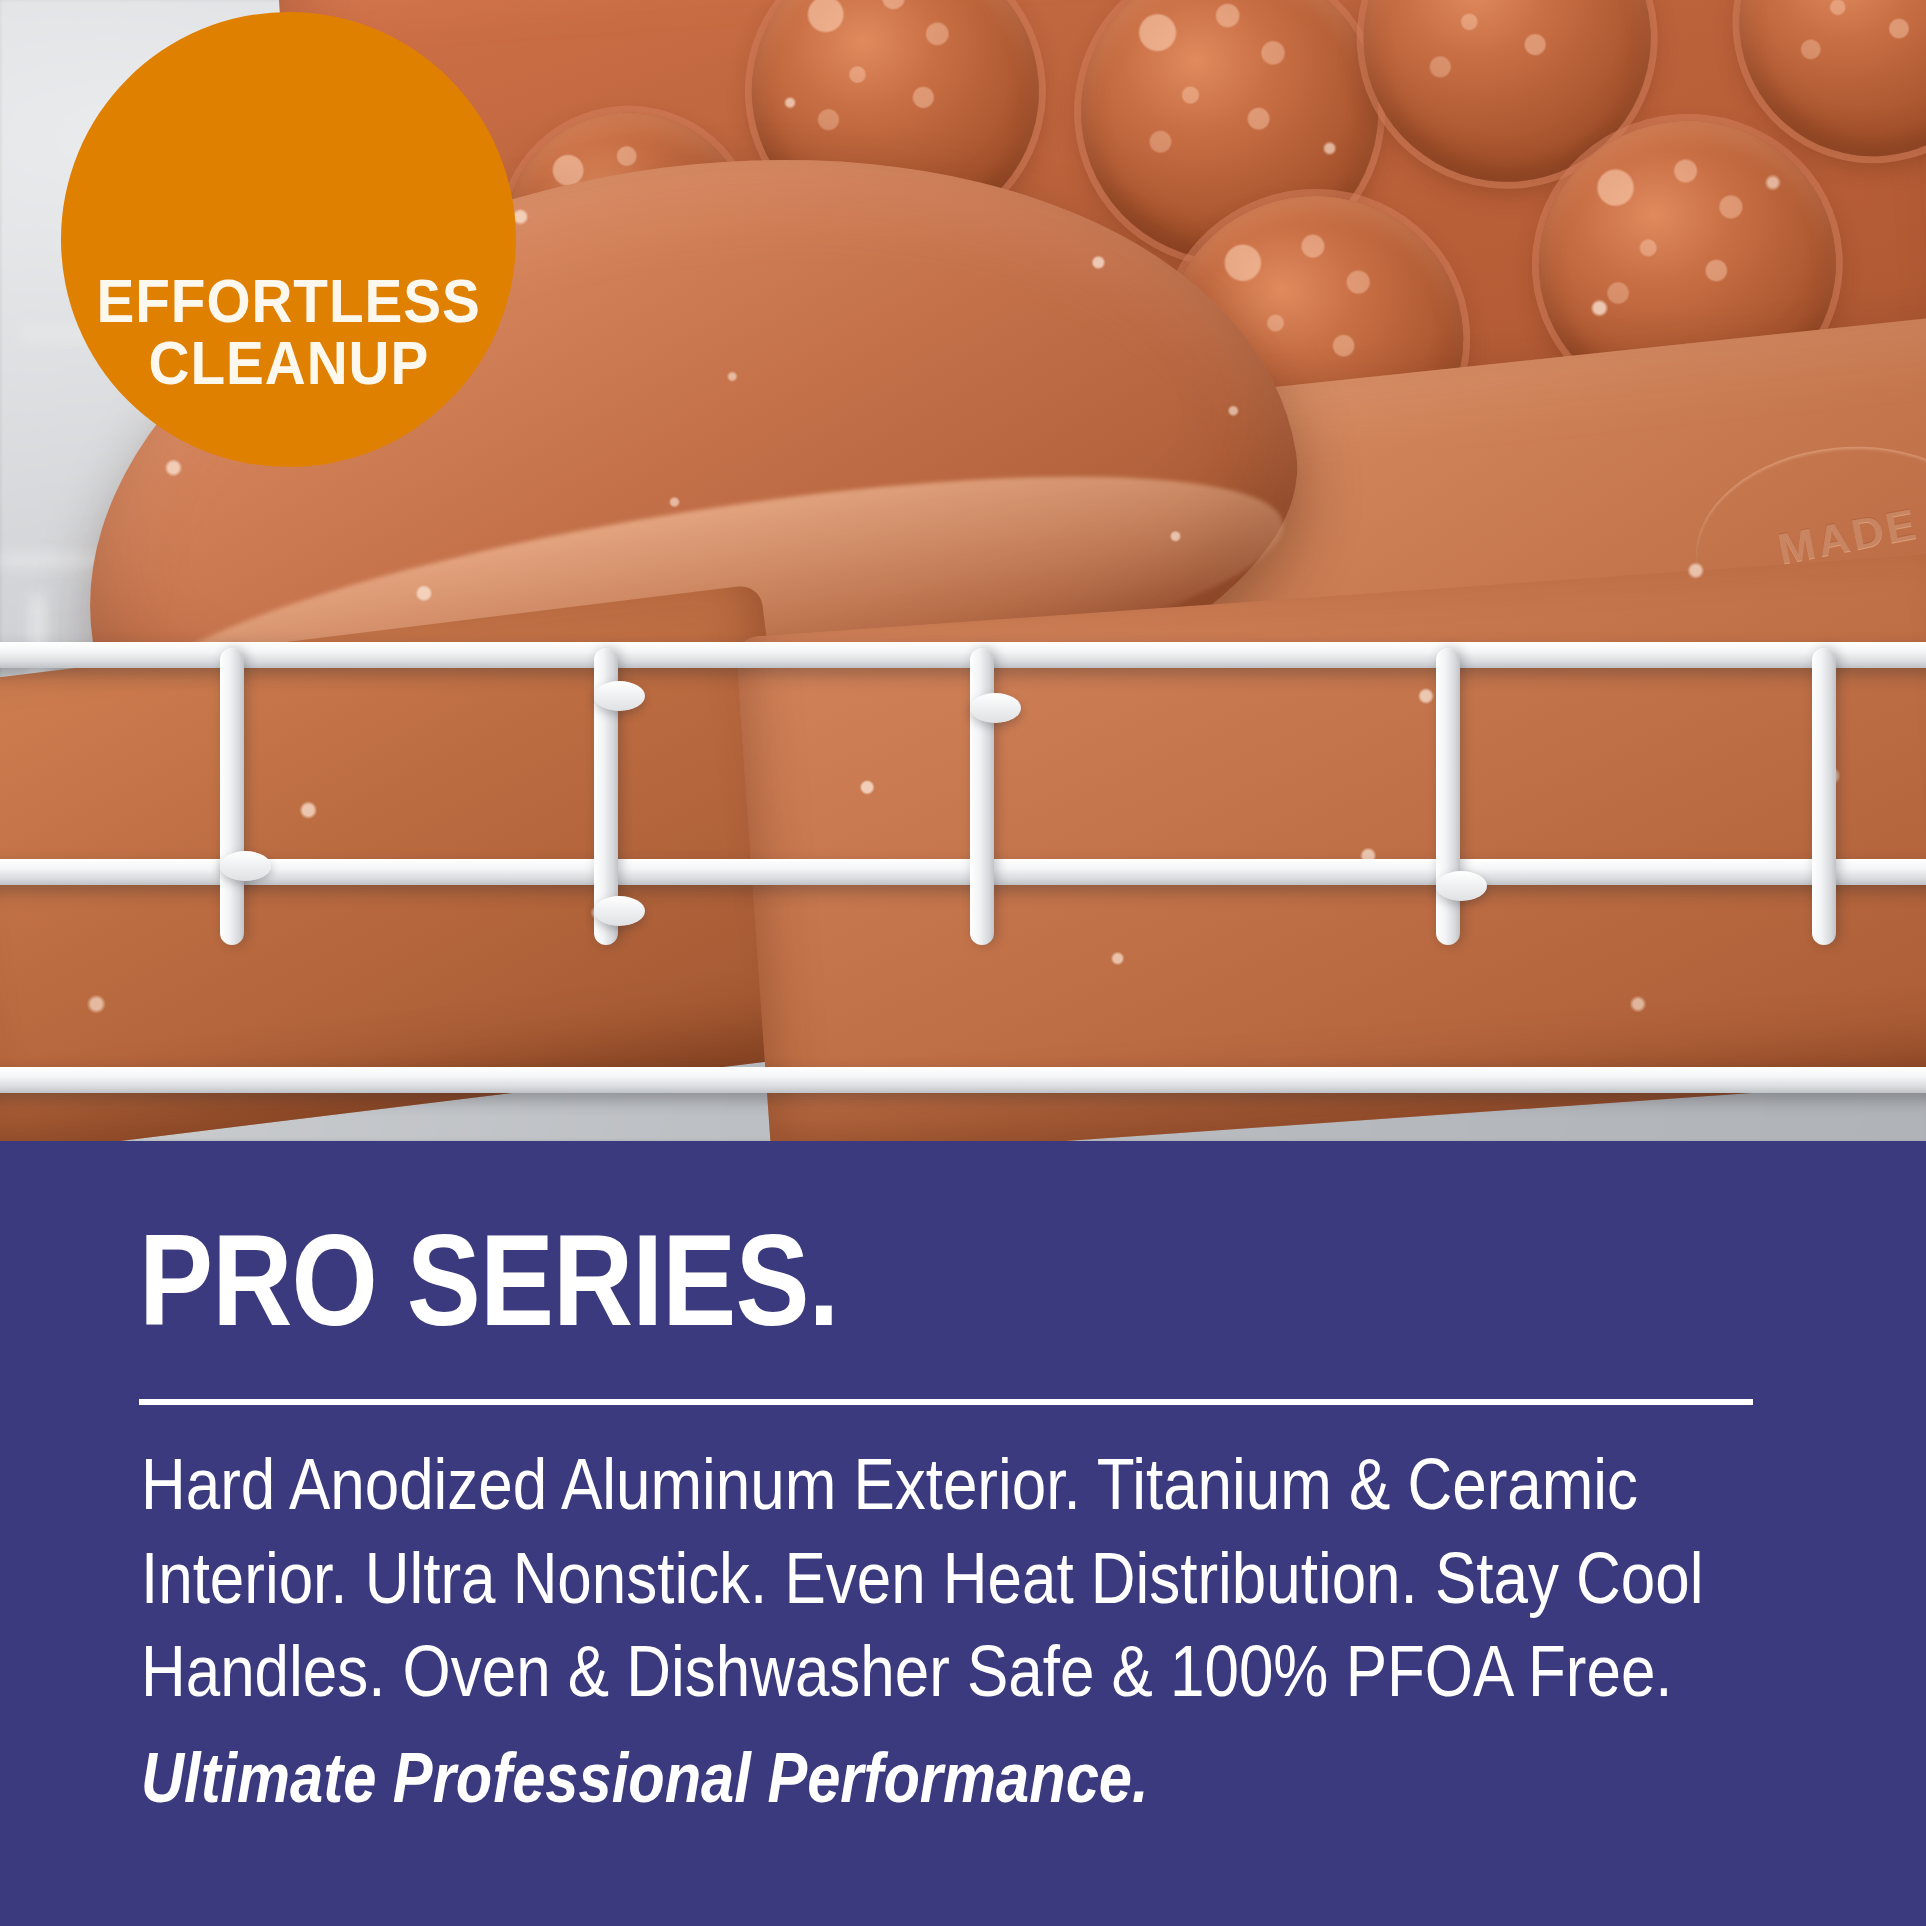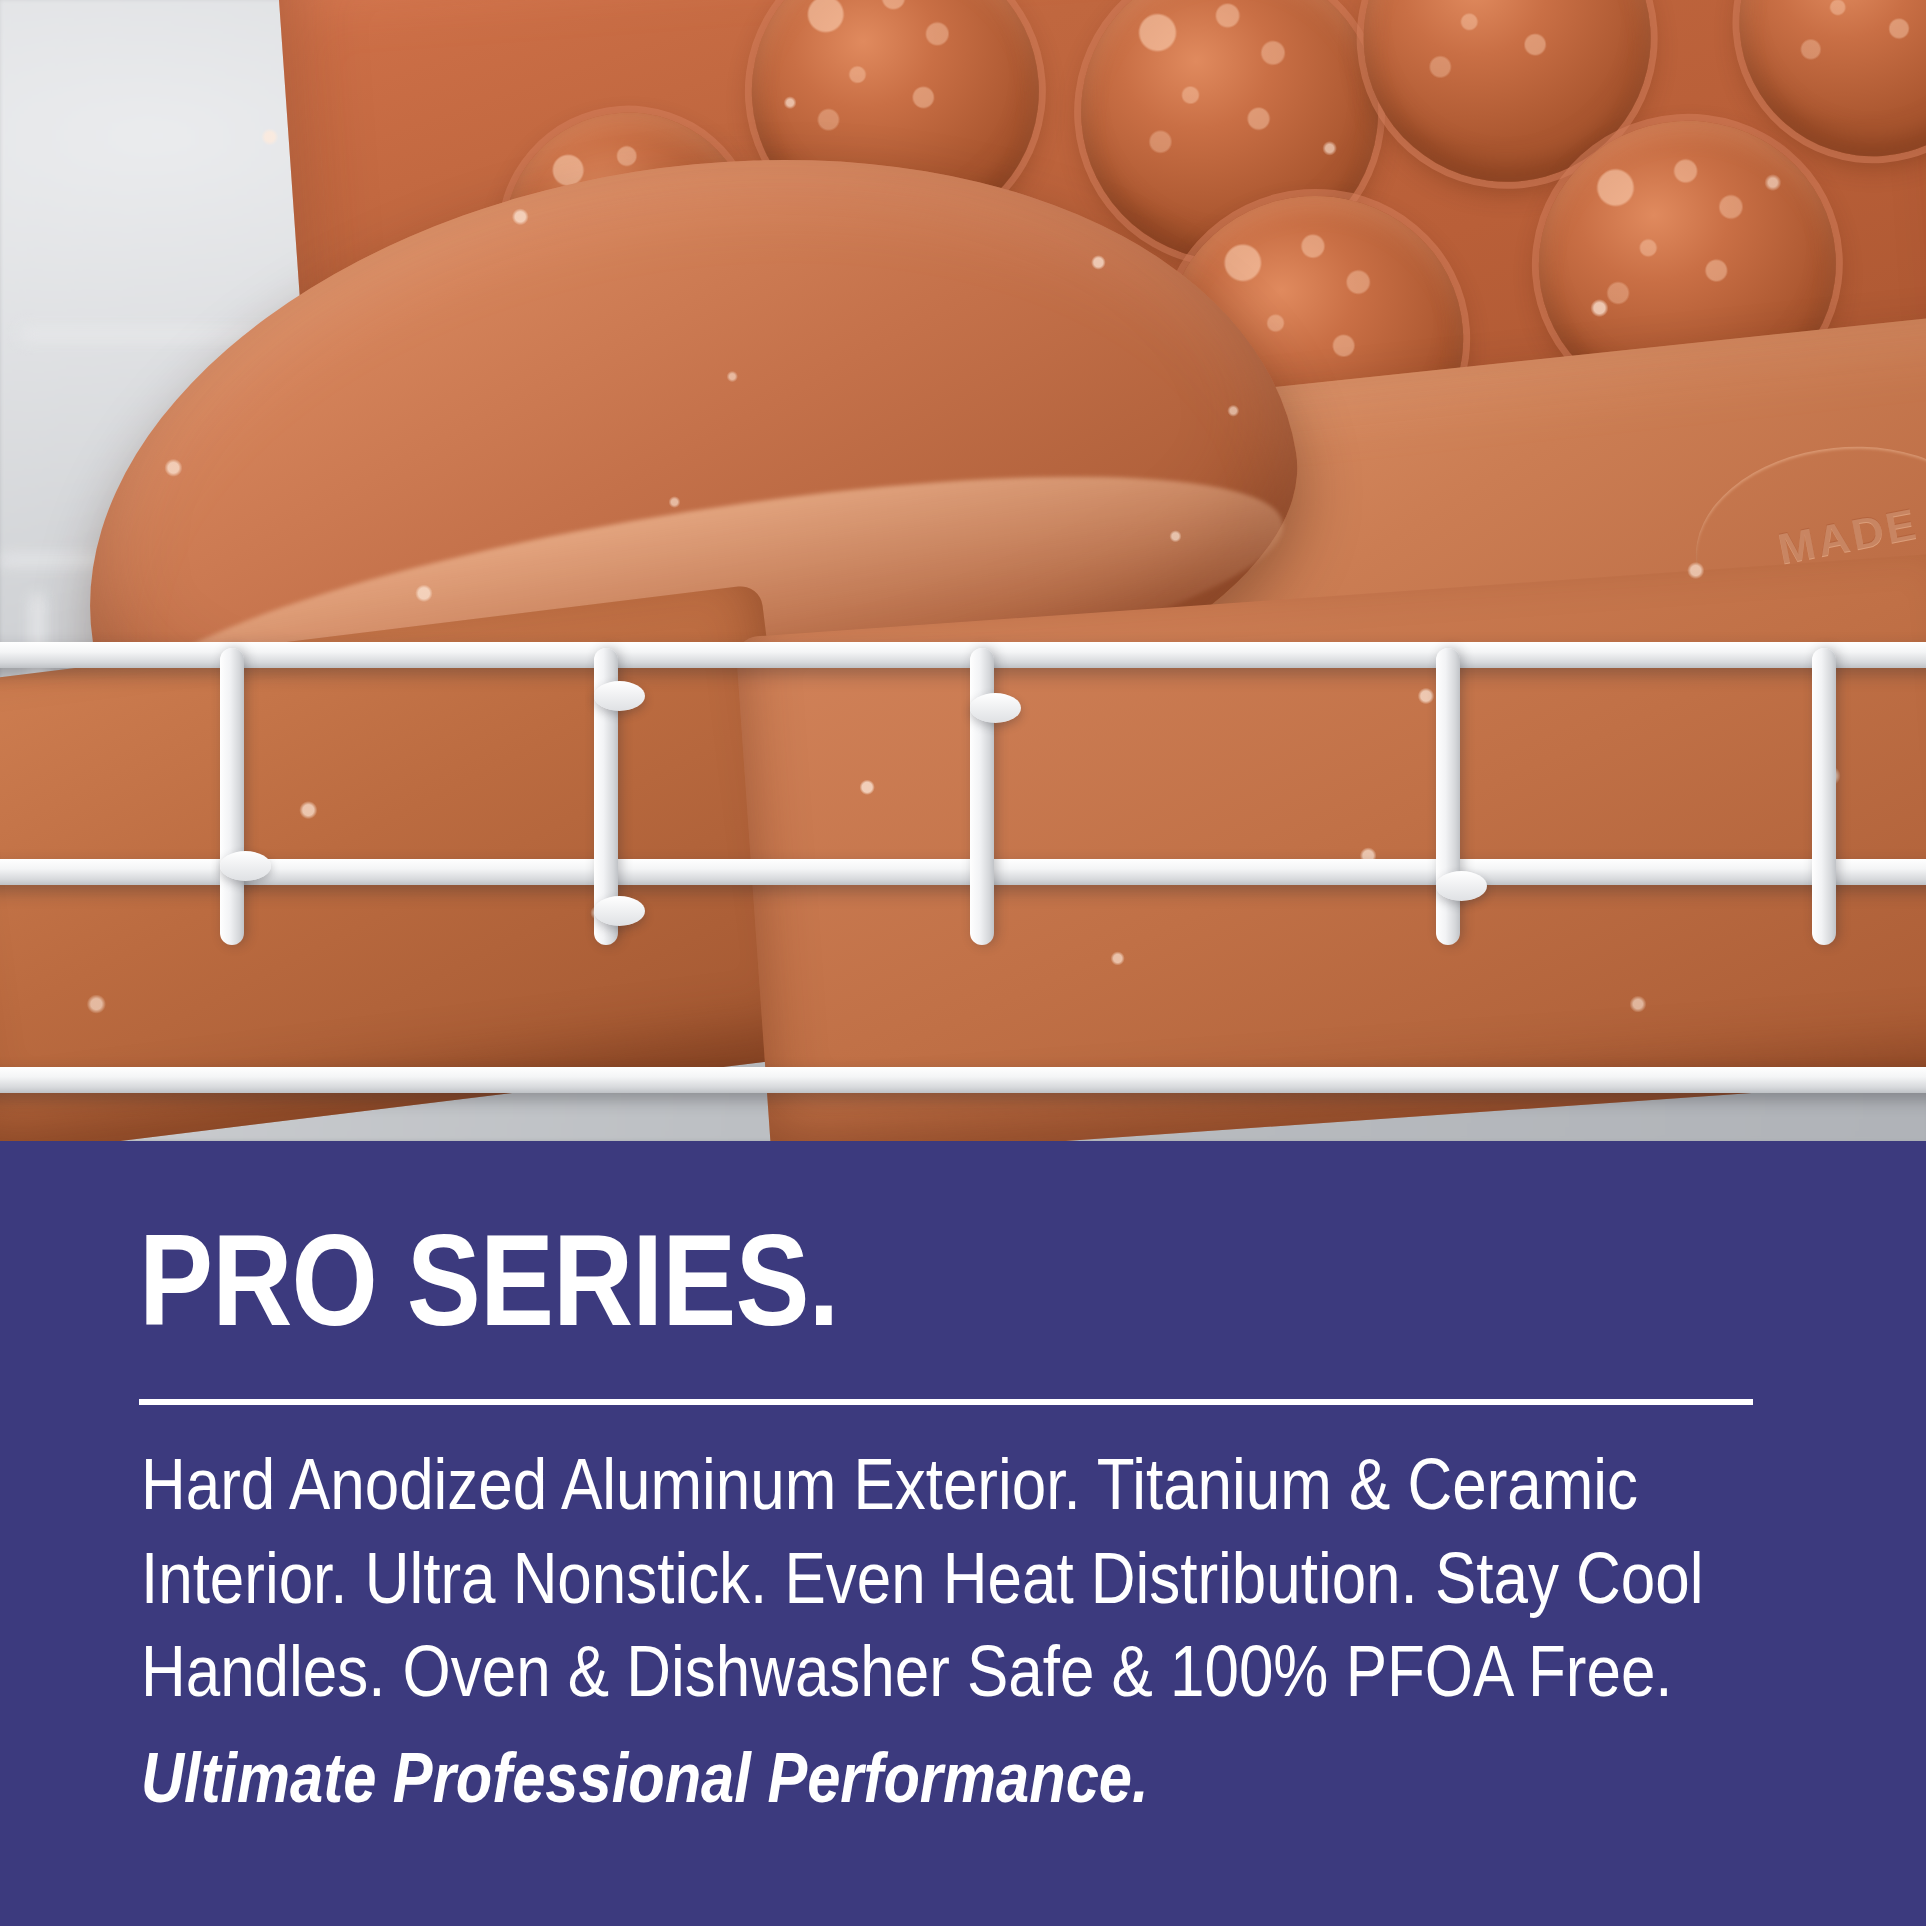--- a/index.html
+++ b/index.html
@@ -294,20 +294,24 @@
       <div class="wire-v" style="left:1812px;"></div>
 
       <div class="wire-bead" style="left:594px;top:681px;"></div>
       <div class="wire-bead" style="left:970px;top:693px;"></div>
       <div class="wire-bead" style="left:220px;top:851px;"></div>
       <div class="wire-bead" style="left:594px;top:896px;"></div>
       <div class="wire-bead" style="left:1436px;top:871px;"></div>
     </div>
   </div>
 
+  <div class="badge" style="background:#E08000;">
+    <span class="badge-line">EFFORTLESS</span>
+    <span class="badge-line">CLEANUP</span>
+  </div>
 
   <div class="panel"></div>
 
   <div class="headline">PRO SERIES.</div>
 
   <div class="rule"></div>
 
   <div class="body-copy">
     <span class="ln">Hard Anodized Aluminum Exterior.  Titanium &amp; Ceramic</span>
     <span class="ln">Interior.  Ultra Nonstick. Even Heat Distribution.  Stay Cool</span>

